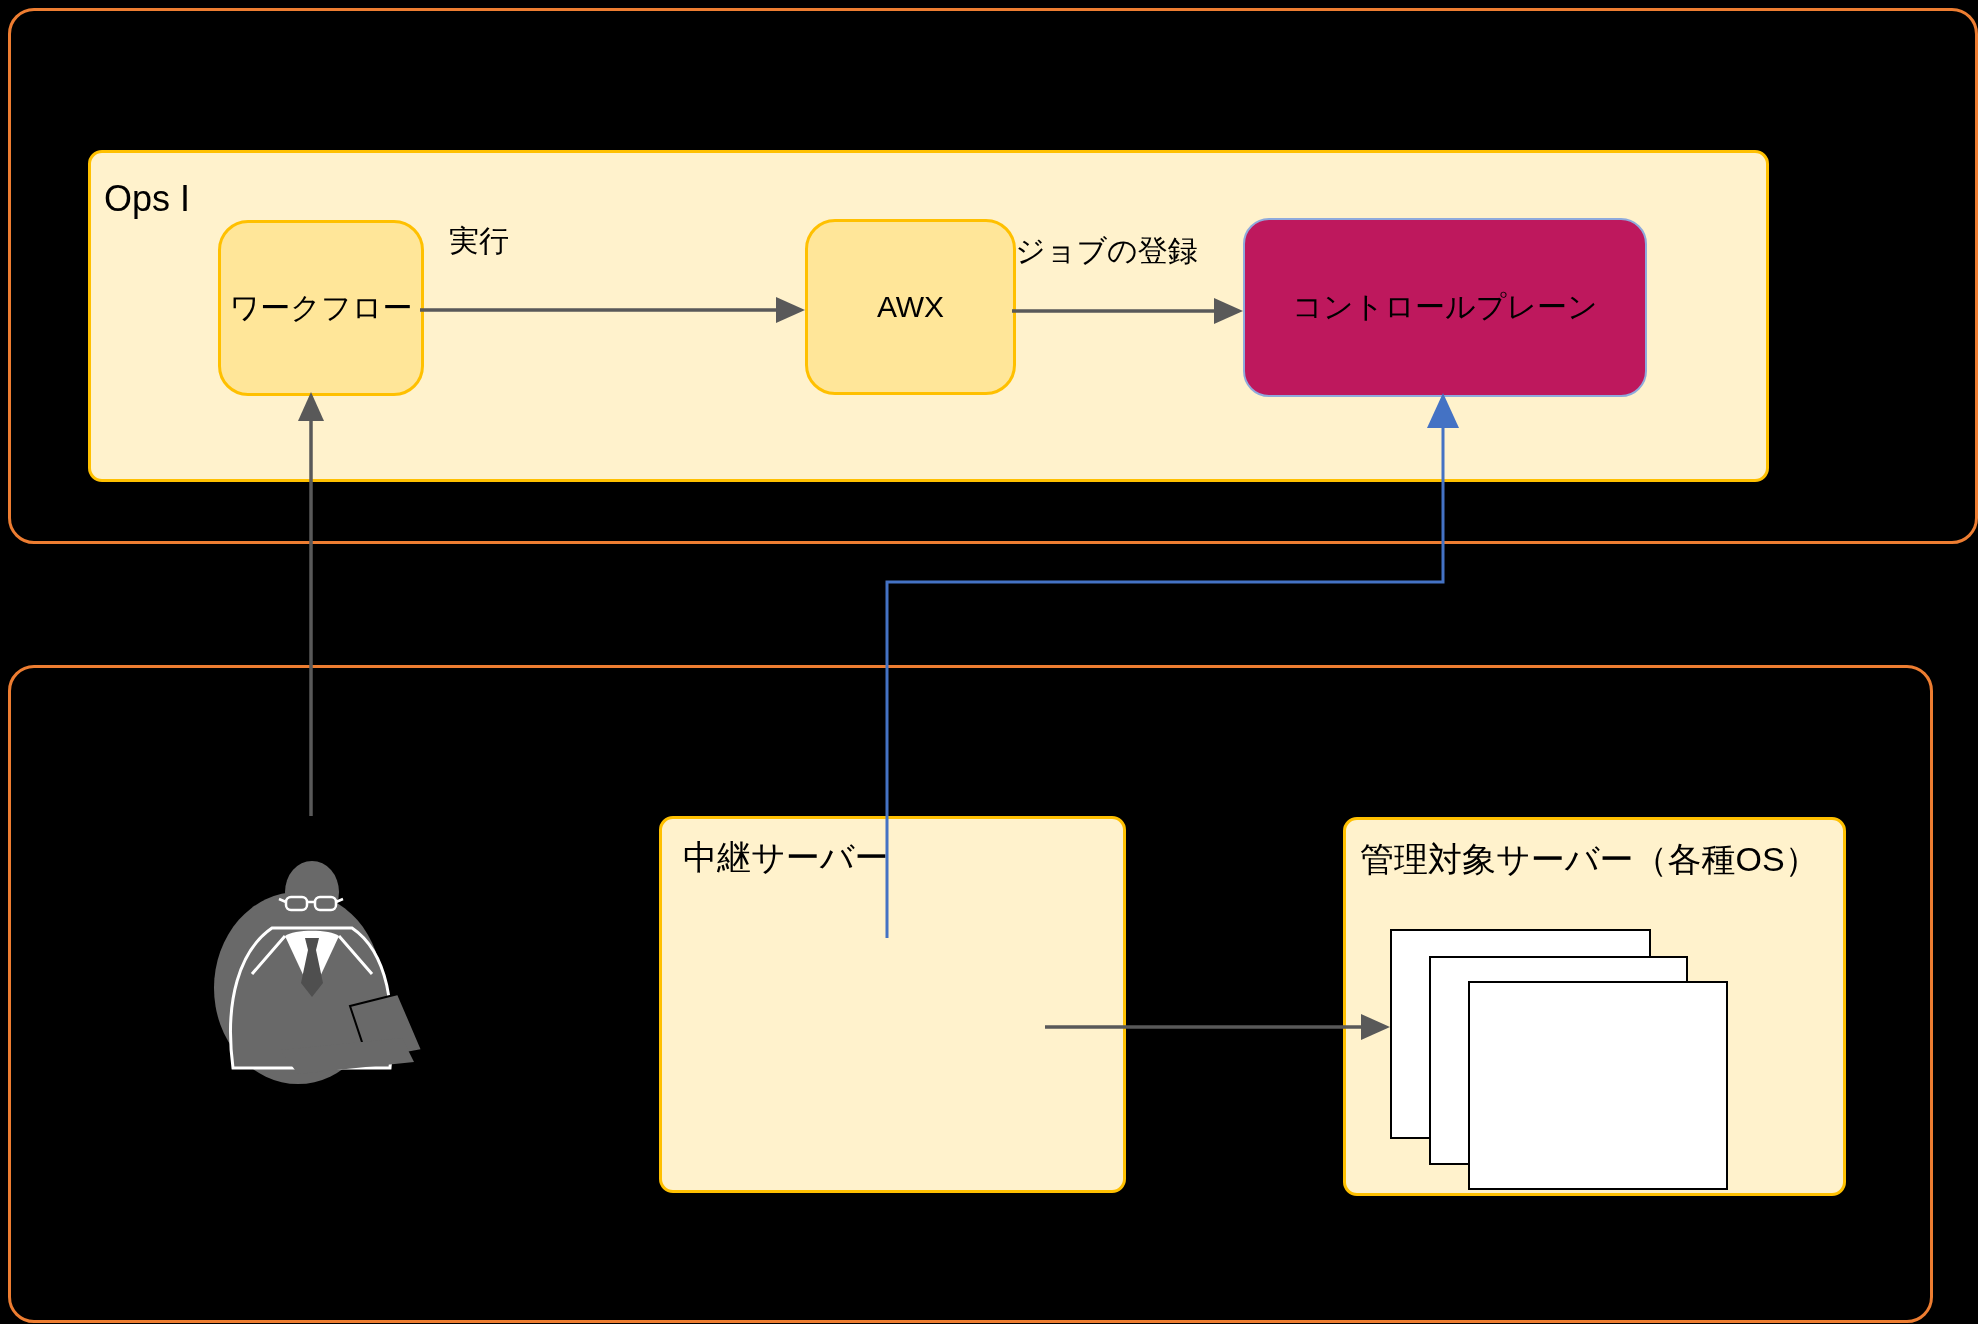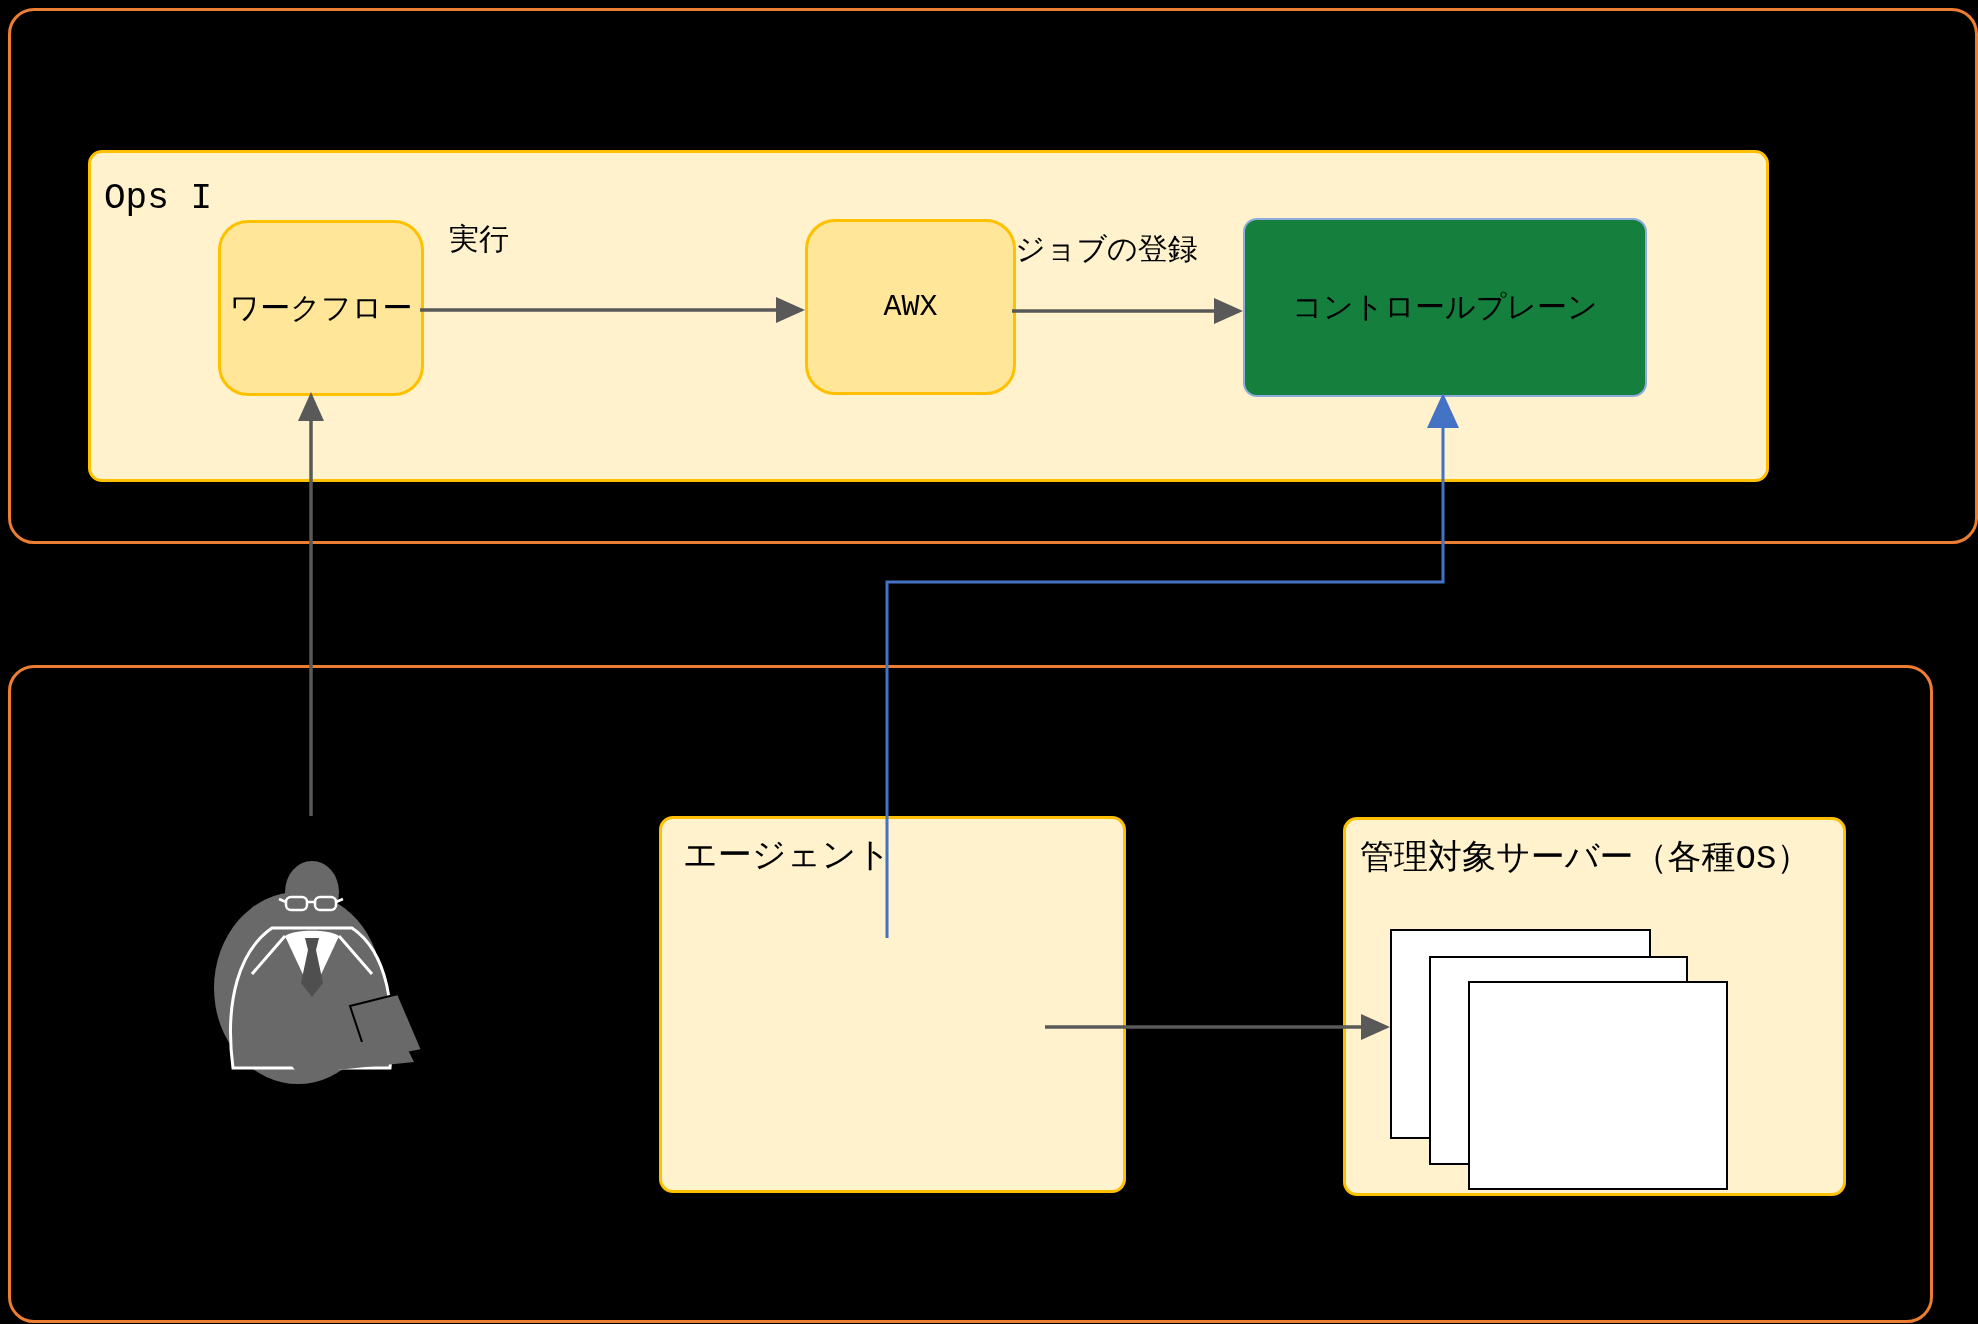--- a/index.html
+++ b/index.html
@@ -1,32 +1,32 @@
 <!DOCTYPE html>
 <html><head>
 <meta charset="utf-8">
 <style>
   html,body{margin:0;padding:0;background:#000;}
   .canvas{position:relative;width:1978px;height:1324px;background:#000;overflow:hidden;
-          font-family:Liberation Mono, monospace;color:#000;}
+          font-family:Liberation Sans, sans-serif;color:#000;}
   .zone{position:absolute;border:3px solid #ED7D31;border-radius:26px;background:transparent;}
   .zone-top{left:8px;top:8px;width:1964px;height:530px;}
   .zone-bottom{left:8px;top:665px;width:1919px;height:652px;}
   .cream{position:absolute;background:#FFF2CC;border:3px solid #FFC000;border-radius:14px;}
   .ops-box{left:88px;top:150px;width:1675px;height:326px;}
   .relay-box{left:659px;top:816px;width:461px;height:371px;}
   .managed-box{left:1343px;top:817px;width:497px;height:373px;}
   .zone-label{position:absolute;font-size:34px;line-height:1.15;white-space:nowrap;}
   .ops-label{left:104px;top:178px;font-size:36px;}
   .relay-label{left:683px;top:838px;}
   .managed-label{left:1360px;top:840px;text-align:right;}
   .node{position:absolute;display:flex;align-items:center;justify-content:center;
         text-align:center;font-size:30px;white-space:nowrap;}
   .gold-node{background:#FFE699;border:3px solid #FFC000;border-radius:30px;}
-  .blue-node{background:#15803d;border:2.5px solid #8FAADC;border-radius:14px;text-align:right;}
+  .blue-node{background:#be185d;border:2.5px solid #8FAADC;border-radius:26px;text-align:right;}
   .node-workflow{left:218px;top:220px;width:200px;height:170px;}
   .node-awx{left:805px;top:219px;width:205px;height:170px;font-size:30px;}
   .node-cp{left:1243px;top:218px;width:400px;height:175px;}
   .node-agent{left:732px;top:938px;width:311px;height:175px;}
   .edge-label{position:absolute;font-size:30px;line-height:38px;}
   .edge-label-1{left:449px;top:222px;}
   .edge-label-2{left:1015px;top:232px;width:240px;text-align:left;}
   .sheet{position:absolute;background:#fff;border:2.5px solid #000;}
   .sheet-1{left:1390px;top:929px;width:257px;height:206px;}
   .sheet-2{left:1429px;top:956px;width:255px;height:205px;}
@@ -53,21 +53,21 @@
   <div class="node blue-node node-cp">
     <span>コントロールプレーン</span>
   </div>
 
   <div class="edge-label edge-label-1">
     <div>実行</div>
   </div>
   <div class="edge-label edge-label-2">ジョブの登録</div>
 
   <div class="cream relay-box"></div>
-  <div class="zone-label relay-label">エージェント</div>
+  <div class="zone-label relay-label">中継サーバー</div>
 
   <div class="cream managed-box"></div>
   <div class="zone-label managed-label">管理対象サーバー（各種OS）</div>
   <div class="sheet sheet-1"></div>
   <div class="sheet sheet-2"></div>
   <div class="sheet sheet-3"></div>
 
   <svg class="overlay" viewBox="0 0 1978 1324">
 
     <g>

